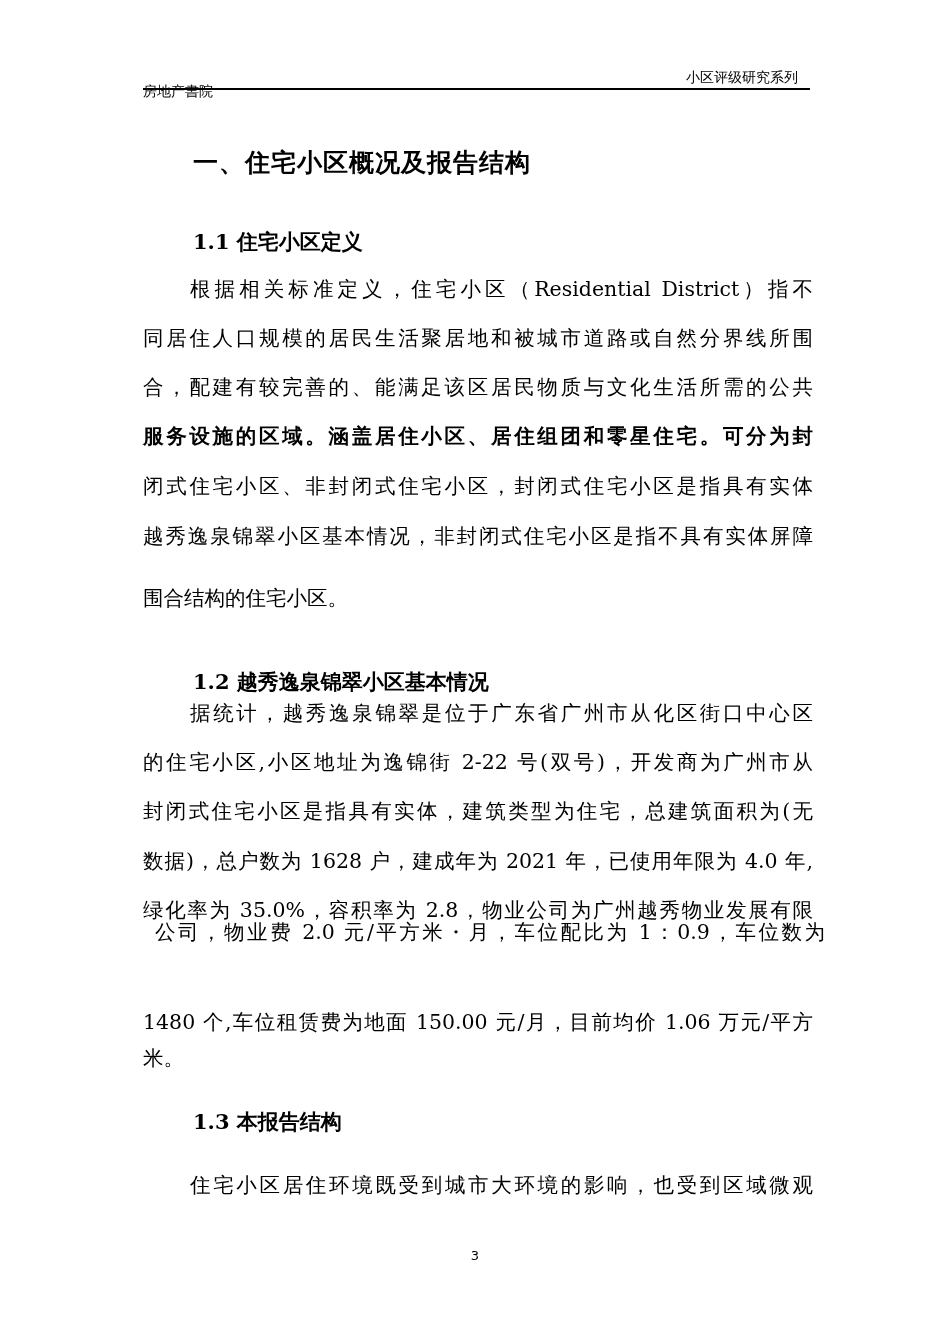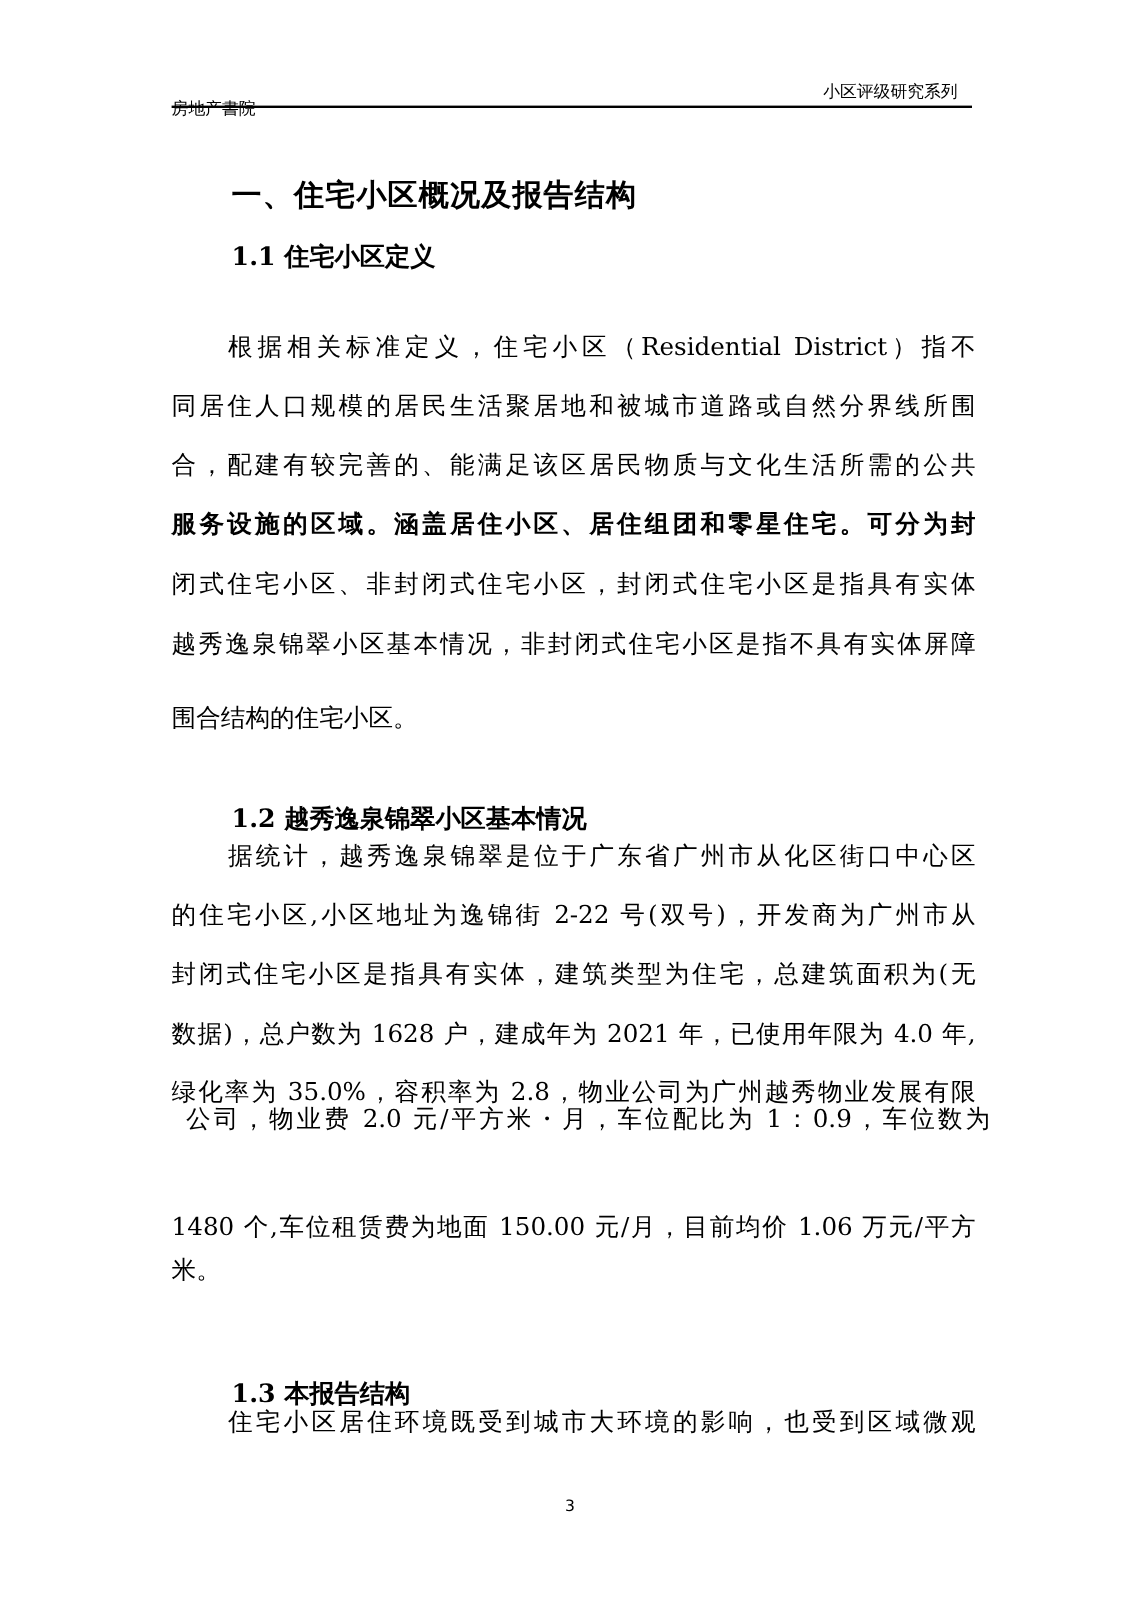--- a/index.html
+++ b/index.html
@@ -71,35 +71,35 @@
 </head>
 <body>
 
 <div class="page-header">
   <span class="left">房地产書院</span>
   <span class="right">小区评级研究系列</span>
 </div>
 
 <div class="h1">一、住宅小区概况及报告结构</div>
 
-<div class="h2" style="top:200px;text-align:right;">1.1 住宅小区定义</div>
+<div class="h2" style="top:228px;text-align:right;">1.1 住宅小区定义</div>
 <div class="para-line first" style="top:277px;">根据相关标准定义，住宅小区（Residential District）指不</div>
 <div class="para-line" style="top:326px;">同居住人口规模的居民生活聚居地和被城市道路或自然分界线所围</div>
 <div class="para-line" style="top:375px;">合，配建有较完善的、能满足该区居民物质与文化生活所需的公共</div>
 <div class="para-line" style="top:424px;font-weight:bold;">服务设施的区域。涵盖居住小区、居住组团和零星住宅。可分为封</div>
 <div class="para-line" style="top:474px;">闭式住宅小区、非封闭式住宅小区，封闭式住宅小区是指具有实体</div>
 <div class="para-line" style="top:524px;">越秀逸泉锦翠小区基本情况，非封闭式住宅小区是指不具有实体屏障</div>
 <div class="para-line last" style="top:586px;">围合结构的住宅小区。</div>
 
 <div class="h2" style="top:668px;">1.2 越秀逸泉锦翠小区基本情况</div>
 <div class="para-line first" style="top:701px;">据统计，越秀逸泉锦翠是位于广东省广州市从化区街口中心区</div>
 <div class="para-line" style="top:750px;">的住宅小区,小区地址为逸锦街 2-22 号(双号)，开发商为广州市从</div>
 <div class="para-line" style="top:799px;">封闭式住宅小区是指具有实体，建筑类型为住宅，总建筑面积为(无</div>
 <div class="para-line" style="top:849px;">数据)，总户数为 1628 户，建成年为 2021 年，已使用年限为 4.0 年,</div>
 <div class="para-line" style="top:898px;">绿化率为 35.0%，容积率为 2.8，物业公司为广州越秀物业发展有限</div>
 <div class="para-line" style="top:920px;margin-left:12px;">公司，物业费 2.0 元/平方米・月，车位配比为 1：0.9，车位数为</div>
 <div class="para-line" style="top:997px;margin-top:13px;">1480 个,车位租赁费为地面 150.00 元/月，目前均价 1.06 万元/平方</div>
 <div class="para-line last" style="top:1046px;">米。</div>
 
-<div class="h2" style="top:1108px;margin-top:39px;">1.3 本报告结构</div>
+<div class="h2" style="top:1108px;">1.3 本报告结构</div>
 <div class="para-line first" style="top:1173px;">住宅小区居住环境既受到城市大环境的影响，也受到区域微观</div>
 
 <div class="page-number">3</div>
 
 </body></html>

